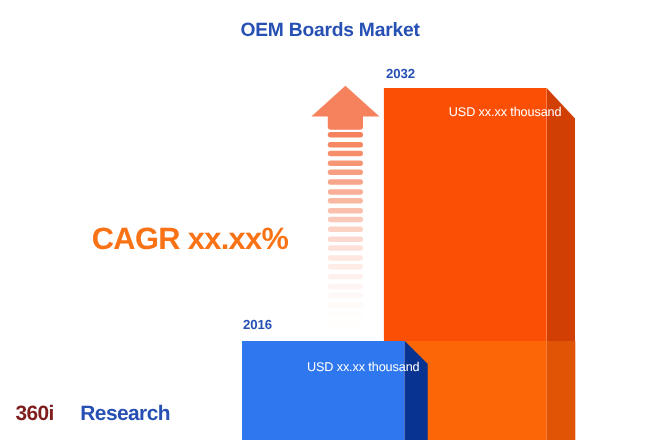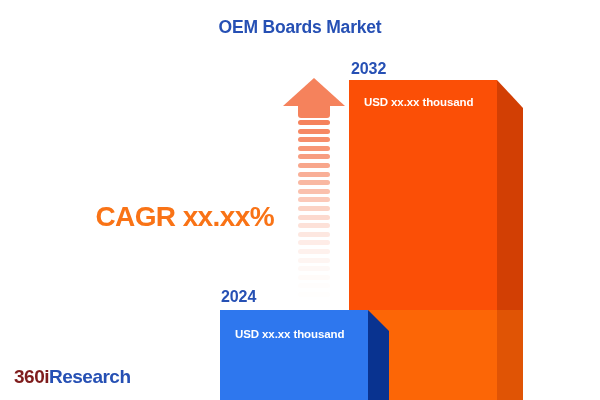--- a/index.html
+++ b/index.html
@@ -41,21 +41,21 @@
     width: 262px;
     text-align: right;
     font-size: 13.2px;
     font-weight: bold;
     color: #181818;
     line-height: 1.42;
     letter-spacing: -0.2px;
   }
   .cagr {
     position: absolute;
-    left: 12px;
+    left: 0;
     top: 201px;
     width: 262px;
     text-align: right;
     font-size: 28px;
     font-weight: bold;
     color: #F97316;
     letter-spacing: -0.6px;
     white-space: nowrap;
   }
 
@@ -63,21 +63,21 @@
   .logo {
     position: absolute;
     left: 14px;
     top: 366px;
     font-size: 19px;
     font-weight: bold;
     letter-spacing: -0.5px;
     white-space: nowrap;
   }
   .logo .logo-360i { color: #7f1d1d; }
-  .logo .logo-research { color: #2650B4; }
+  .logo .logo-research { color: #2650B4; padding-left: 24px; }
 
   
   .arrow-wrap {
     position: absolute;
     left: 283px;
     top: 78px;
     width: 62px;
     height: 212px;
   }
   .arrow-head {
@@ -117,32 +117,33 @@
     height: 5px;
     border-radius: 2.5px;
     margin-bottom: 3.6px;
     background: #F5825C;
   }
 
   
   .bar { position: absolute; }
   .bar-label {
     position: absolute;
-    font-size: 16px;
+    font-size: 12px;
     font-weight: bold;
     color: #2650B4;
     letter-spacing: -0.1px;
   }
   .bar-value {
     position: absolute;
     font-size: 11.5px;
-    font-weight: bold;
+    font-weight: normal;
     color: #ffffff;
     letter-spacing: -0.1px;
     white-space: nowrap;
+    margin-left: 44px;
   }
 
   
   #bar-2032 { left: 349px; top: 80px; width: 148px; height: 320px; }
   #bar-2032 .front-top { position:absolute; left:0; top:0; width:148px; height:230px; background:#FB4F06; }
   #bar-2032 .front-bot { position:absolute; left:0; top:230px; width:148px; height:90px; background:#FC6606; }
   #bar-2032 .side-top {
     position:absolute; left:148px; top:0; width:26px; height:230px;
     background:#D23F04;
     clip-path: polygon(0 0, 100% 28px, 100% 100%, 0 100%);
@@ -210,20 +211,20 @@
     <div class="side-top"></div>
     <div class="side-bot"></div>
   </div>
   <div class="bar-label" id="label-2032">2032</div>
   <div class="bar-value" id="value-2032">USD xx.xx thousand</div>
 
   <div class="bar" id="bar-2024">
     <div class="front-blue"></div>
     <div class="side-blue"></div>
   </div>
-  <div class="bar-label" id="label-2024">2024</div>
+  <div class="bar-label" id="label-2024">2016</div>
   <div class="bar-value" id="value-2024">USD xx.xx thousand</div>
 
   <div class="logo">
     <span class="logo-360i">360i</span><span class="logo-research">Research</span>
   </div>
 
 </div>
 
 </body></html>

